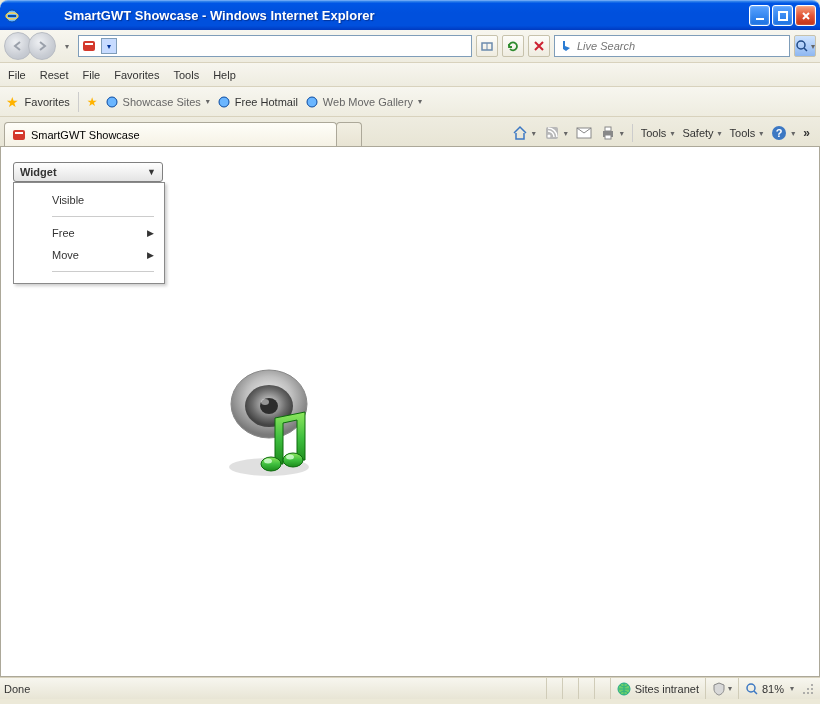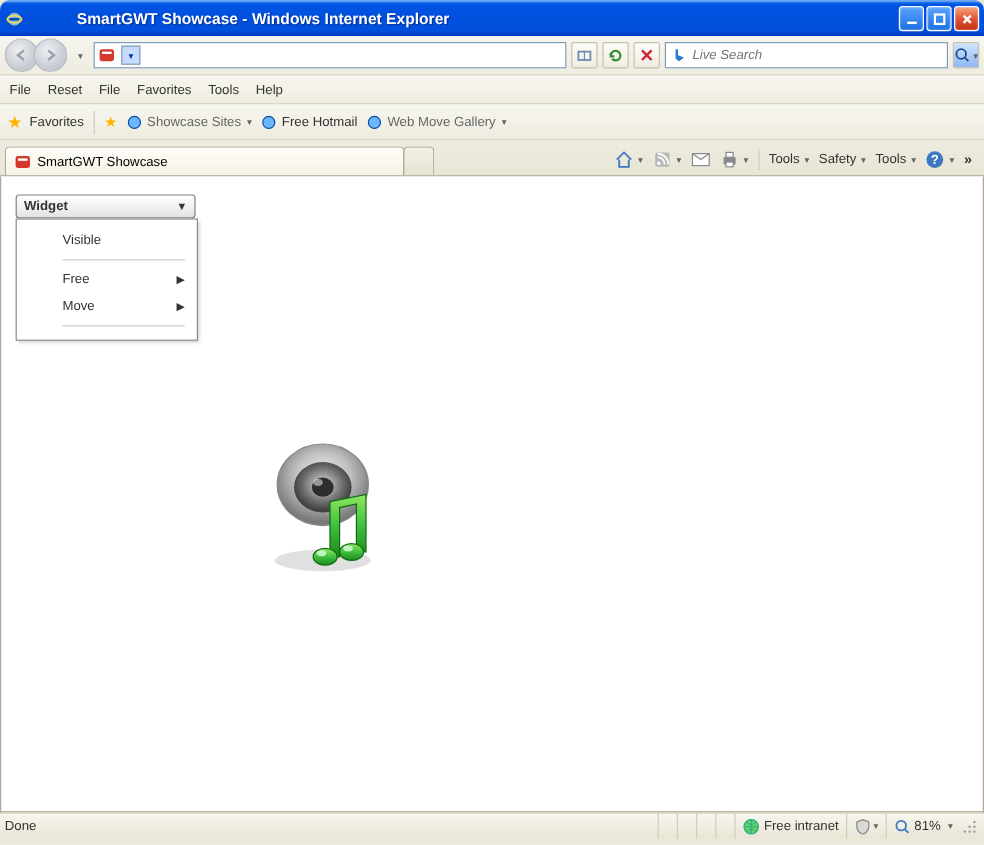--- a/index.html
+++ b/index.html
@@ -430,21 +430,21 @@
   <div style="flex:1"></div>
   <span class="status-cell" style="width:16px"></span>
   <span class="status-cell" style="width:16px"></span>
   <span class="status-cell" style="width:16px"></span>
   <span class="status-cell" style="width:16px"></span>
   <span class="status-cell">
     <svg width="14" height="14" style="margin-right:4px">
         <circle cx="7" cy="7" r="6" fill="#6bcf6b" stroke="#2a8"></circle>
         <path d="M2 7 h10 M7 1 v12 M3 3 q4 4 8 0 M3 11 q4 -4 8 0" stroke="#2a8" stroke-width=".8" fill="none"></path>
       </svg>
-    <span>Free intranet</span>
+    <span>Sites intranet</span>
   </span>
   <span class="status-cell">
     <svg width="14" height="14">
         <path d="M7 1 L12 3 v4 c0 4 -4 6 -5 6 c-1 0 -5 -2 -5 -6 v-4 z" fill="#d8d8d8" stroke="#888"></path>
       </svg>
     <span class="dd-caret">▾</span>
   </span>
   <span class="status-cell">
     <svg width="14" height="14" style="margin-right:3px">
         <circle cx="6" cy="6" r="4" fill="none" stroke="#3c78c3" stroke-width="1.5"></circle>

